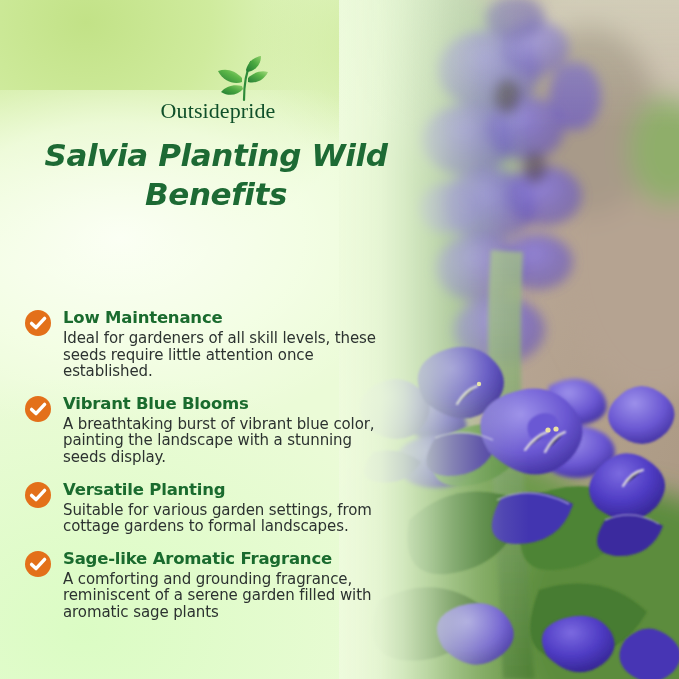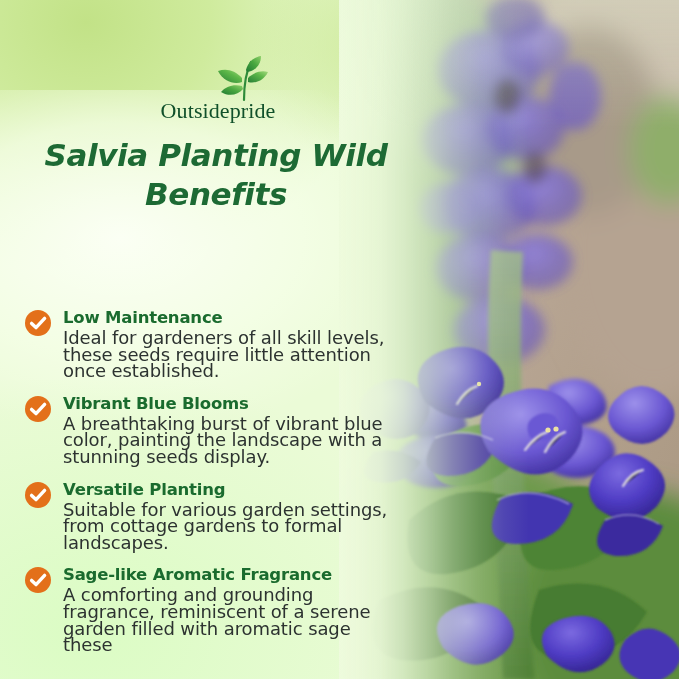--- a/index.html
+++ b/index.html
@@ -74,21 +74,21 @@
   .check{flex:0 0 auto;width:28px;height:28px;margin-top:1px;}
   .check svg{display:block;}
   .btext{margin-left:11px;padding-top:0;}
   .btitle{
     font-family:"DejaVu Sans","Liberation Sans",sans-serif;
     font-weight:bold;font-size:16.5px;line-height:20px;
     color:#1a6b2e;letter-spacing:-0.2px;margin:0 0 2px 0;
   }
   .bdesc{
     font-family:"DejaVu Sans","Liberation Sans",sans-serif;
-    font-size:18px;line-height:16.6px;color:#2c3230;
+    font-size:15px;line-height:16.6px;color:#2c3230;
     letter-spacing:-0.1px;margin:0;max-width:336px;
   }
 </style>
 </head>
 <body>
 
 <div class="canvas">
 
   <div class="bg-base"></div>
   <div class="bg-tint-tl"></div>
@@ -304,18 +304,18 @@
 
     <div class="benefit">
       <span class="check">
         <svg viewBox="0 0 28 28" xmlns="http://www.w3.org/2000/svg" aria-hidden="true">
           <circle cx="14" cy="14" r="13" fill="#e3701a"></circle>
           <path d="M7.6 14.4 L12 18.6 L20.6 9.4" stroke="#ffffff" stroke-width="3.4" fill="none" stroke-linecap="round" stroke-linejoin="round"></path>
         </svg>
       </span>
       <span class="btext">
         <p class="btitle">Sage-like Aromatic Fragrance</p>
-        <p class="bdesc">A comforting and grounding fragrance, reminiscent of a serene garden filled with aromatic sage these</p>
+        <p class="bdesc">A comforting and grounding fragrance, reminiscent of a serene garden filled with aromatic sage plants</p>
       </span>
     </div>
 
   </div>
 </div>
 
 </body></html>

